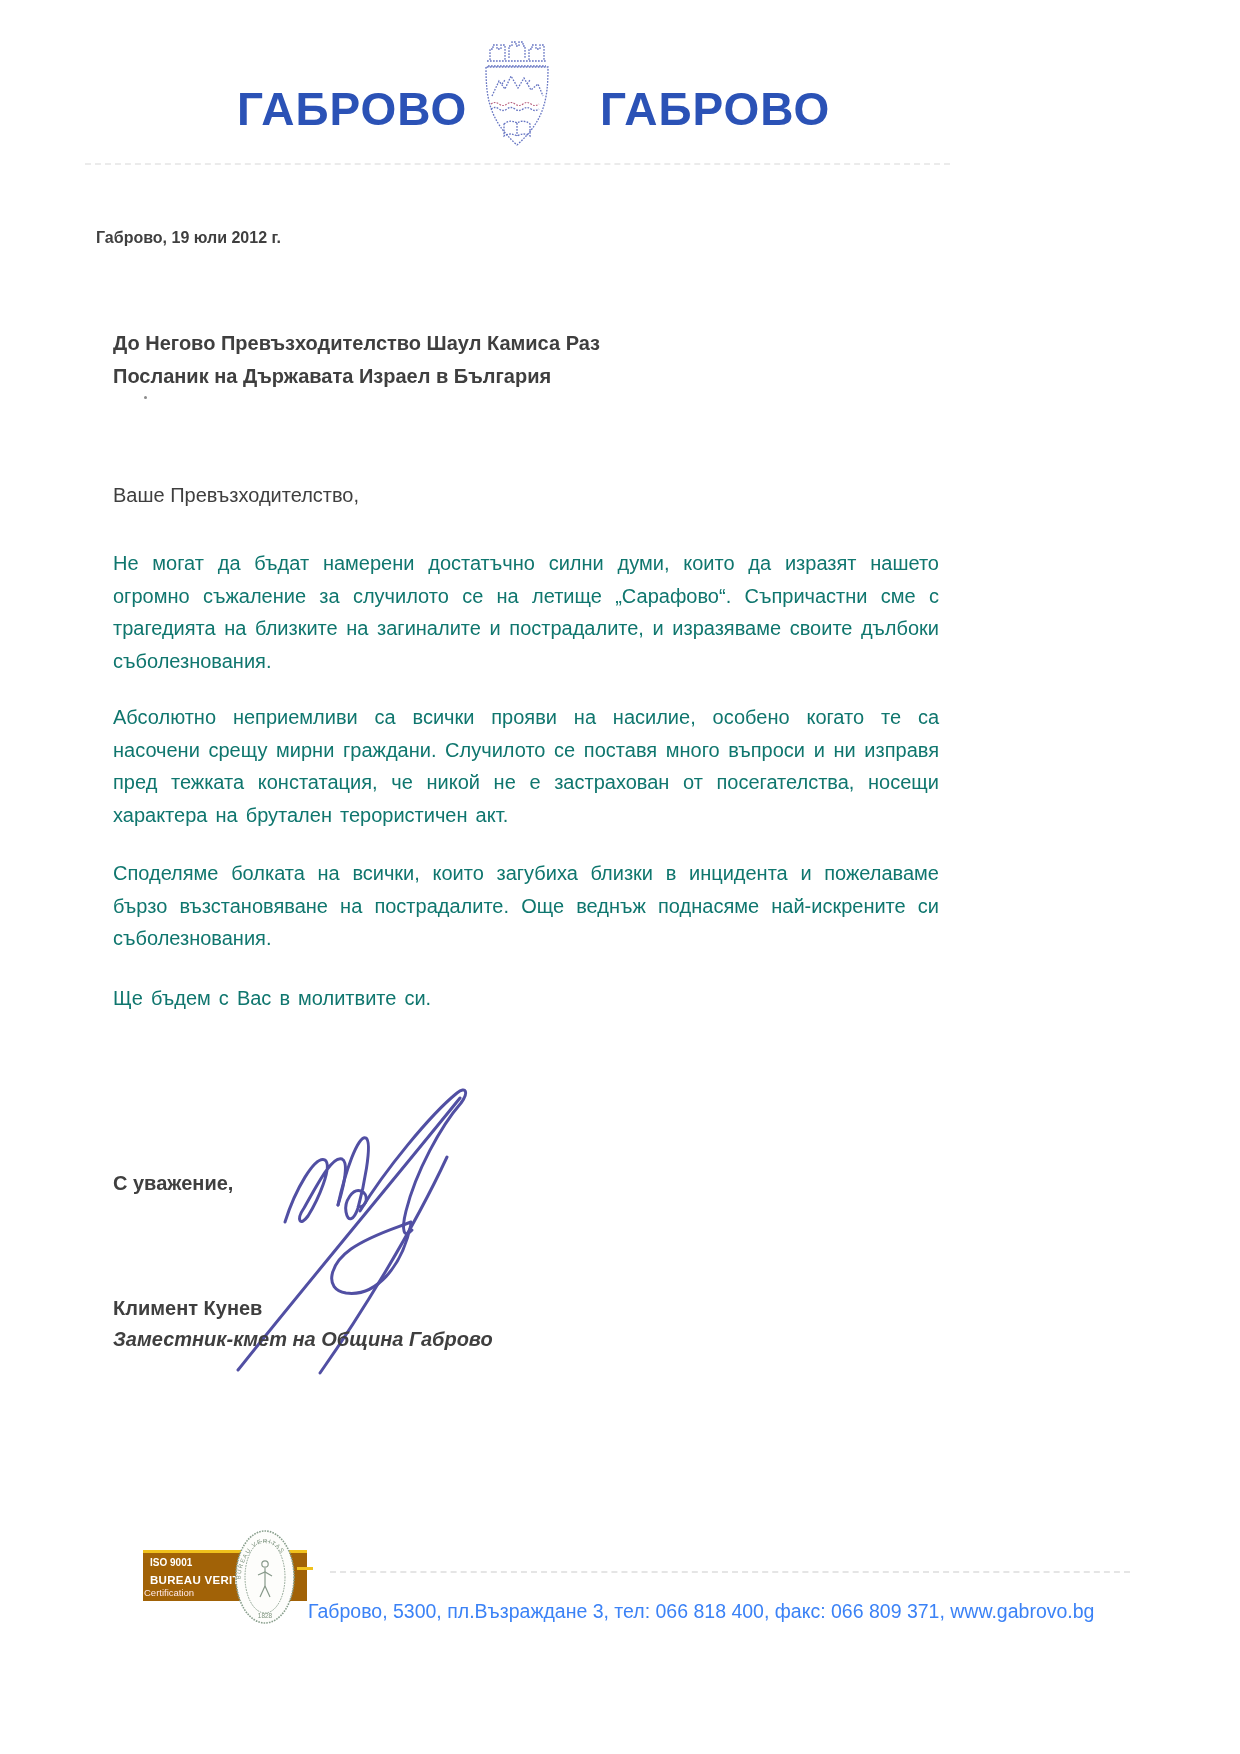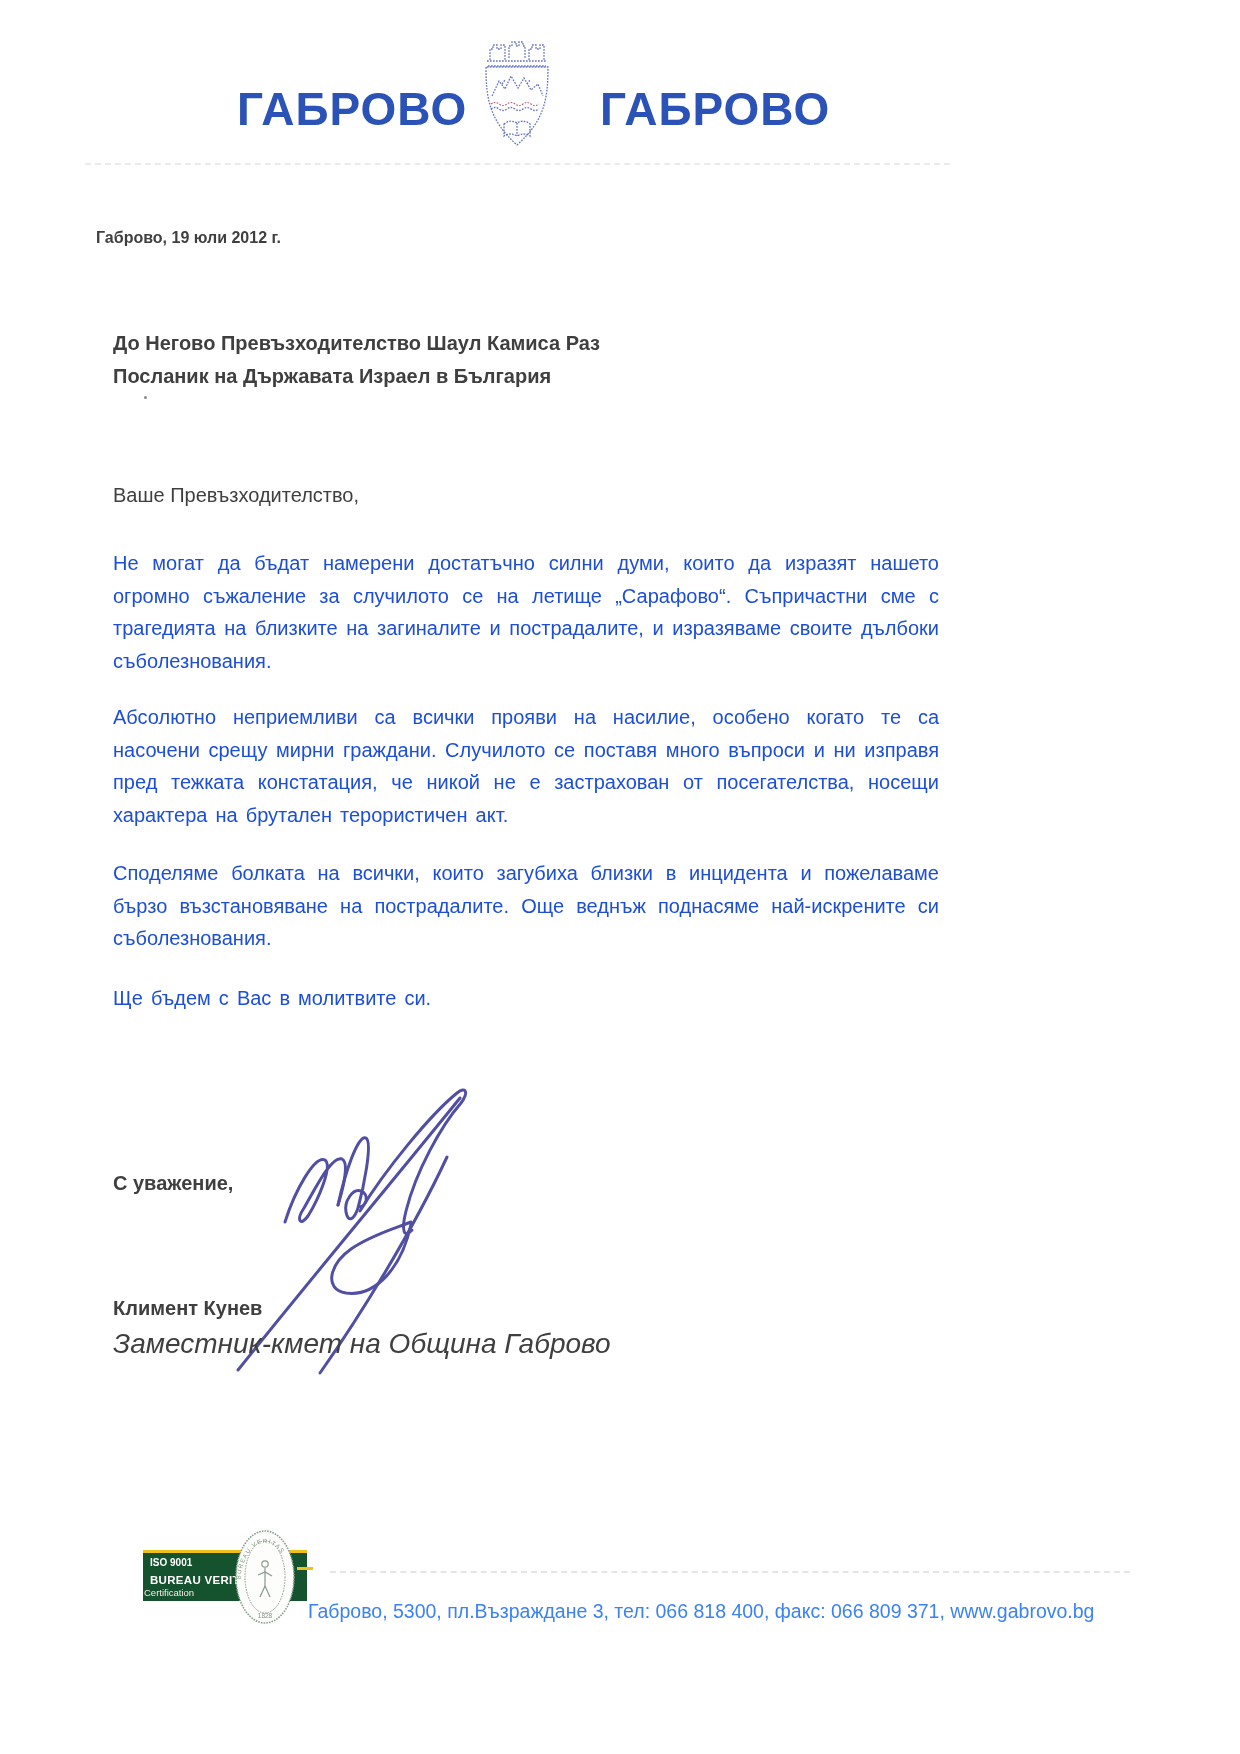--- a/index.html
+++ b/index.html
@@ -27,35 +27,35 @@
     border-top:2px dashed #dcdcdc;opacity:.55;
   }
   
   .dateline{position:absolute;left:96px;top:229px;font-size:16px;font-weight:bold;}
   .recipient{position:absolute;left:113px;top:327px;font-size:20px;font-weight:bold;line-height:33px;}
   .stray-dot{position:absolute;left:144px;top:396px;width:3px;height:3px;background:#8b8b8b;border-radius:50%;}
   .salutation{position:absolute;left:113px;top:484px;font-size:20px;font-weight:normal;}
   .para{
     position:absolute;left:113px;width:826px;
     font-size:20px;line-height:32.5px;text-align:justify;
-    word-spacing:2.5px;color:#1d4ed8;
+    word-spacing:2.5px;color:#0f766e;
   }
   .p1{top:547px;}
   .p2{top:701px;}
   .p3{top:857px;}
   .p4{top:982px;text-align:left;}
   .closing{position:absolute;left:113px;top:1172px;font-size:20px;font-weight:bold;}
   .signature{position:absolute;left:220px;top:1060px;width:280px;height:320px;}
   .signer-name{position:absolute;left:113px;top:1297px;font-size:20px;font-weight:bold;}
-  .signer-title{position:absolute;left:113px;top:1328px;font-size:28px;font-weight:normal;font-style:italic;}
+  .signer-title{position:absolute;left:113px;top:1328px;font-size:20px;font-weight:bold;font-style:italic;}
   
   .cert-number{position:absolute;left:143px;top:1525px;font-size:18px;color:#8a8a8a;letter-spacing:.5px;margin-top:48px;}
   .banner{
     position:absolute;left:143px;top:1550px;width:164px;height:51px;
-    background:#14532d;border-top:3px solid #f0c11c;box-sizing:border-box;
+    background:#a16207;border-top:3px solid #f0c11c;box-sizing:border-box;
   }
   .banner .iso{position:absolute;left:7px;top:4px;font-size:10px;font-weight:bold;color:#ffffff;}
   .banner .bv{position:absolute;left:7px;top:21px;font-size:11.5px;font-weight:bold;color:#ffffff;letter-spacing:.3px;}
   .banner .certw{position:absolute;left:1px;top:34px;font-size:9.5px;color:#ffe9e9;}
   .yellow-tick{position:absolute;left:297px;top:1567px;width:16px;height:3px;background:#f0c11c;}
   .seal{position:absolute;left:233px;top:1528px;width:64px;height:98px;}
   .scan-line-2{
     position:absolute;left:330px;top:1571px;width:800px;height:0;
     border-top:2px dashed #d4d4d4;opacity:.6;
   }

